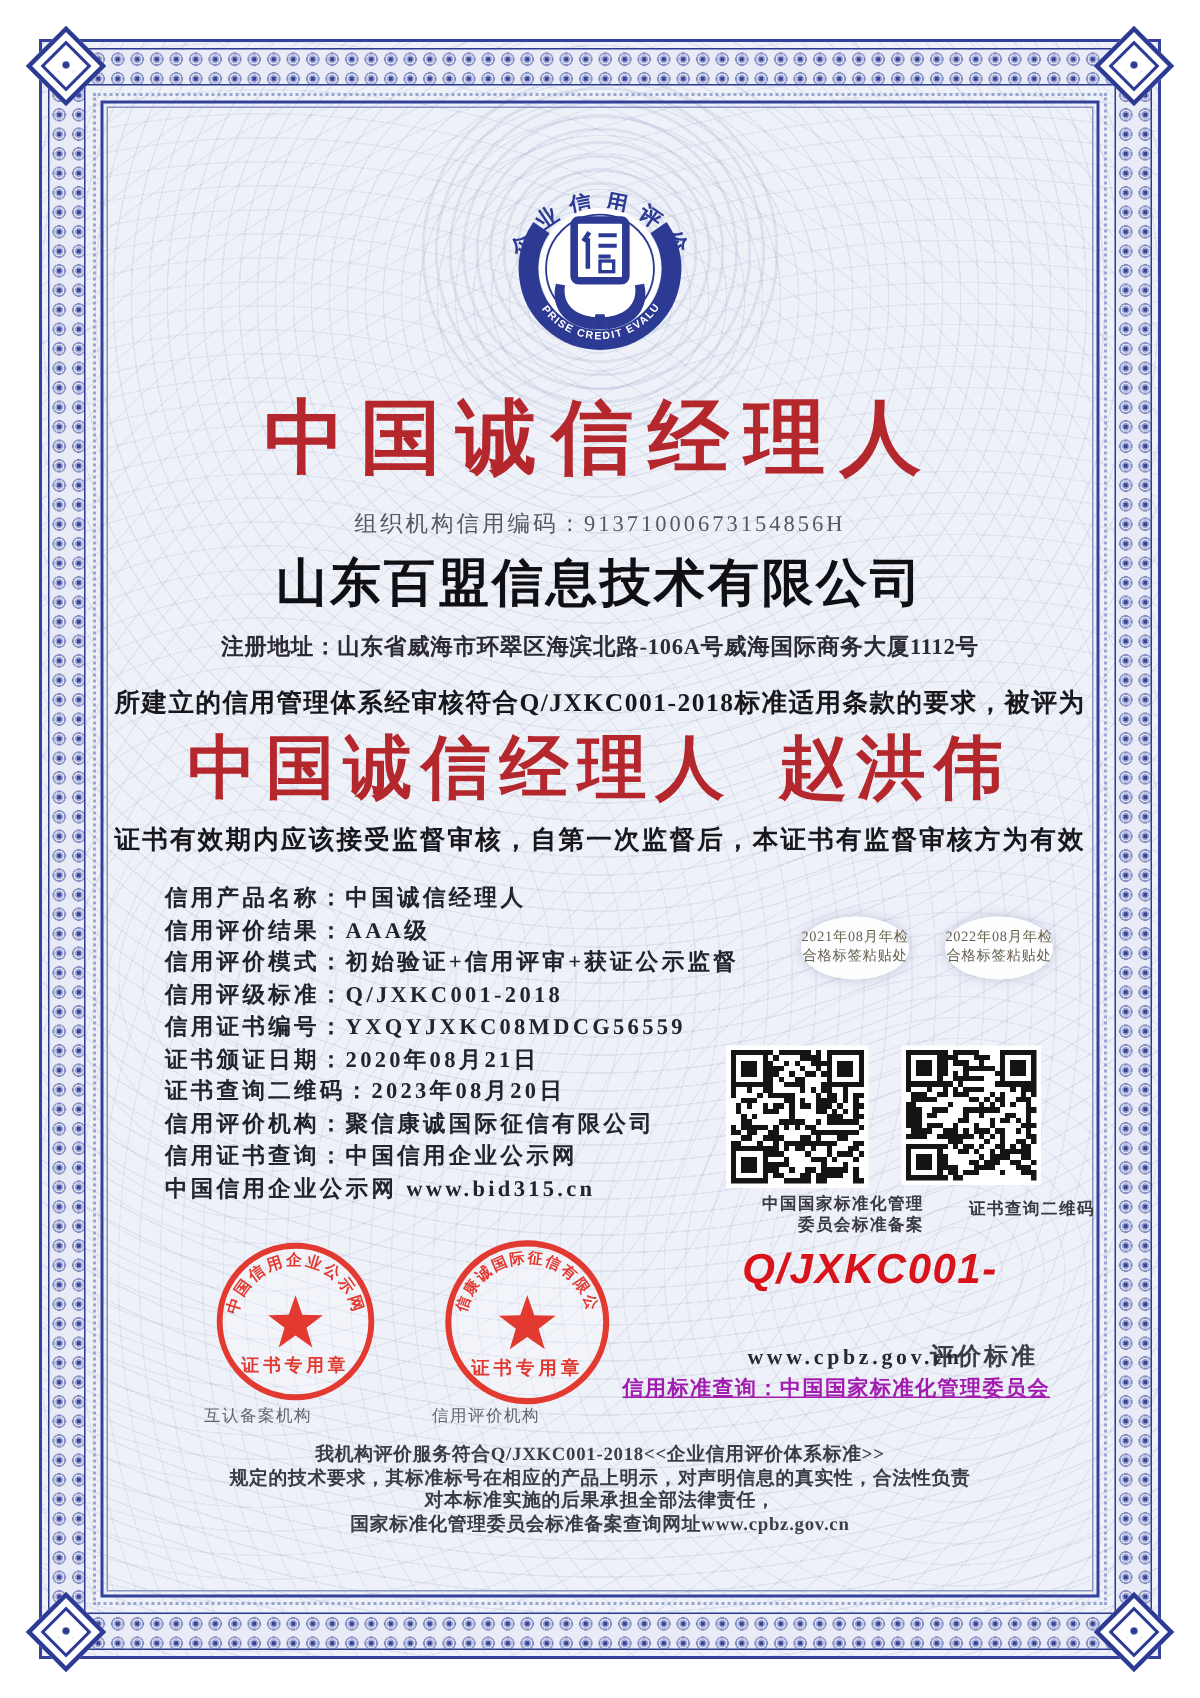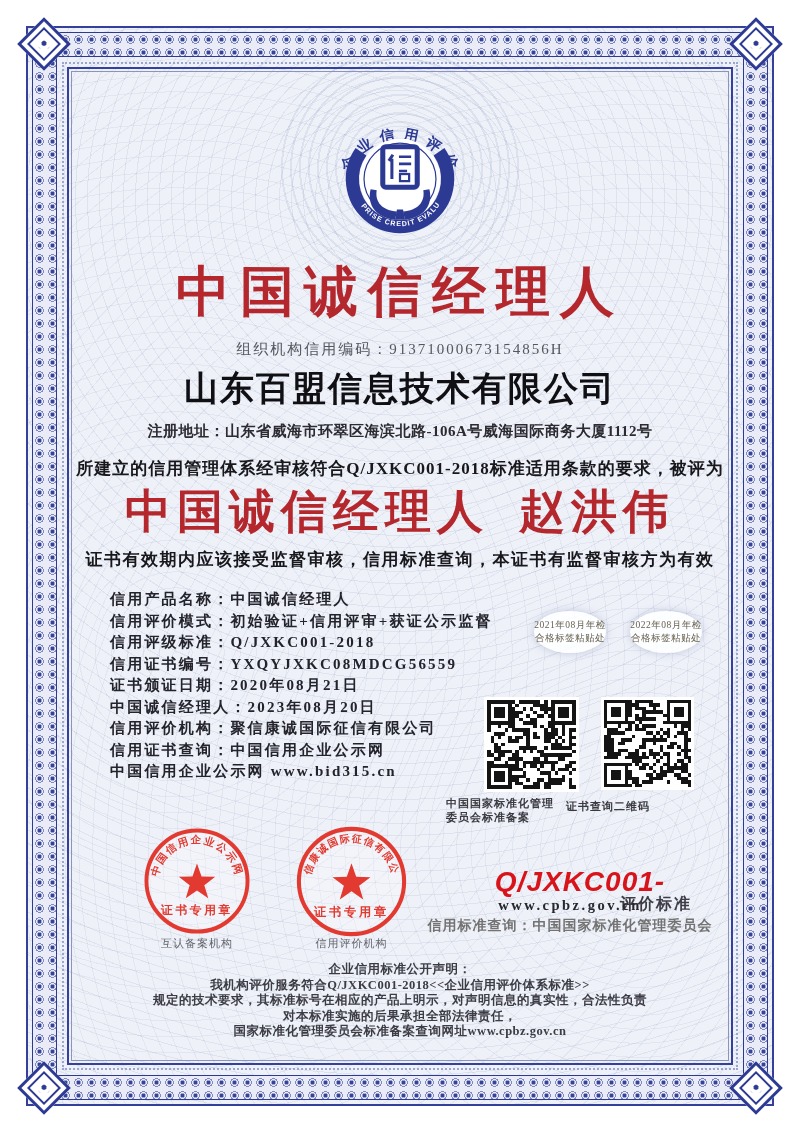--- a/index.html
+++ b/index.html
@@ -57,38 +57,38 @@
 
   .oval { position:absolute; width:72px; height:42px; border-radius:50%;
           background:rgba(255,255,255,.88); box-shadow:0 0 8px rgba(180,188,214,.8);
           text-align:center; font-size:9.5px; color:#68604f; line-height:13px; padding-top:8px; letter-spacing:.5px; }
   .oval1 { left:534px; top:611px; } .oval2 { left:630px; top:611px; }
 
   .qr { position:absolute; background:#ffffff; padding:3px; }
   .qr svg { display:block; width:100%; height:100%; shape-rendering:crispEdges; }
   .qr1 { left:484px; top:697px; width:95px; height:95px; }
   .qr2 { left:601px; top:697px; width:93px; height:93px; }
-  .qr-cap { position:absolute; text-align:left; font-size:11px; font-weight:bold;
+  .qr-cap { position:absolute; text-align:right; font-size:11px; font-weight:bold;
             color:#3a3a40; line-height:14px; letter-spacing:1px; }
   .qr-cap1 { left:446px; top:796px; width:170px; }
   .qr-cap2 { left:566px; top:799px; width:164px; }
 
   .seal { position:absolute; }
   .seal1 { left:136px; top:820px; width:122px; height:122px; }
   .seal2 { left:288px; top:818px; width:127px; height:127px; }
-  .seal-cap { position:absolute; text-align:center; font-size:11px; color:#63636b; letter-spacing:1px; }
+  .seal-cap { position:absolute; font-size:11px; color:#63636b; letter-spacing:1px; }
   .seal-cap1 { left:136px; top:936px; width:122px; }
   .seal-cap2 { left:288px; top:936px; width:127px; }
 
   .std-code  { top:831px; left:468px; width:224px; text-align:center; font-family:"Liberation Sans", sans-serif;
-               font-style:italic; font-weight:bold; font-size:28px; color:#d8131a; line-height:29px; letter-spacing:1px;margin-top:36px; }
+               font-style:italic; font-weight:bold; font-size:28px; color:#d8131a; line-height:29px; letter-spacing:1px; }
   .std-label { top:894px; left:468px; width:224px; text-align:right; font-size:16px; font-weight:bold;
                color:#3d3d45; letter-spacing:2px; }
-  .std-query { top:917px; left:415px; width:310px; text-align:center; font-size:14px; font-weight:bold;
-               color:#737373; letter-spacing:1px; }
+  .std-query { top:917px; left:415px; width:310px; font-size:14px; font-weight:bold;
+               color:#a21caf; letter-spacing:1px;text-decoration:underline; }
   .std-url   { top:897px; left:415px; width:310px; text-align:center; font-size:14.5px; font-weight:bold;
                color:#27272e; letter-spacing:2.5px; }
 
   .decl { top:962px; font-size:12.5px; color:#3c3c44; line-height:15.5px; letter-spacing:.5px; font-weight:bold; }
 </style>
 </head>
 <body>
 
 <div class="paper-bg"></div>
 <div class="bg-medallion"></div>
@@ -144,29 +144,30 @@
 </div>
 
 <div class="abs cwide cert-title">中国诚信经理人</div>
 <div class="abs cwide org-code">组织机构信用编码：91371000673154856H</div>
 <div class="abs cwide company">山东百盟信息技术有限公司</div>
 <div class="abs cwide address">注册地址：山东省威海市环翠区海滨北路-106A号威海国际商务大厦1112号</div>
 <div class="abs cwide stmt1">所建立的信用管理体系经审核符合Q/JXKC001-2018标准适用条款的要求，被评为</div>
 <div class="abs cwide award">
   <span>中国诚信经理人</span><span class="award-name">赵洪伟</span>
 </div>
-<div class="abs cwide stmt2">证书有效期内应该接受监督审核，信用标准查询，本证书有监督审核方为有效</div>
+<div class="abs cwide stmt2">证书有效期内应该接受监督审核，自第一次监督后，本证书有监督审核方为有效</div>
 
 <div class="abs details">
   <div><span>信用产品名称：</span><span>中国诚信经理人</span></div>
+  <div><span>信用评价结果：</span><span>AAA级</span></div>
   <div><span>信用评价模式：</span><span>初始验证+信用评审+获证公示监督</span></div>
   <div><span>信用评级标准：</span><span>Q/JXKC001-2018</span></div>
   <div><span>信用证书编号：</span><span>YXQYJXKC08MDCG56559</span></div>
   <div><span>证书颁证日期：</span><span>2020年08月21日</span></div>
-  <div><span>中国诚信经理人：</span><span>2023年08月20日</span></div>
+  <div><span>证书查询二维码：</span><span>2023年08月20日</span></div>
   <div><span>信用评价机构：</span><span>聚信康诚国际征信有限公司</span></div>
   <div><span>信用证书查询：</span><span>中国信用企业公示网</span></div>
   <div><span>中国信用企业公示网 </span><span>www.bid315.cn</span></div>
 </div>
 
 <div class="oval oval1">
   <div>2021年08月年检</div>
   <div>合格标签粘贴处</div>
 </div>
 <div class="oval oval2">
@@ -697,18 +698,17 @@
 <div class="seal-cap seal-cap2">信用评价机构</div>
 
 <div class="abs std-code">
   <div>Q/JXKC001-</div>
 </div>
 <div class="abs std-label">评价标准</div>
 <div class="abs std-query">信用标准查询：中国国家标准化管理委员会</div>
 <div class="abs std-url">www.cpbz.gov.cn</div>
 
 <div class="abs cwide decl">
-  <div>企业信用标准公开声明：</div>
   <div>我机构评价服务符合Q/JXKC001-2018&lt;&lt;企业信用评价体系标准&gt;&gt;</div>
   <div>规定的技术要求，其标准标号在相应的产品上明示，对声明信息的真实性，合法性负责</div>
   <div>对本标准实施的后果承担全部法律责任，</div>
   <div>国家标准化管理委员会标准备案查询网址www.cpbz.gov.cn</div>
 </div>
 
 </body></html>

